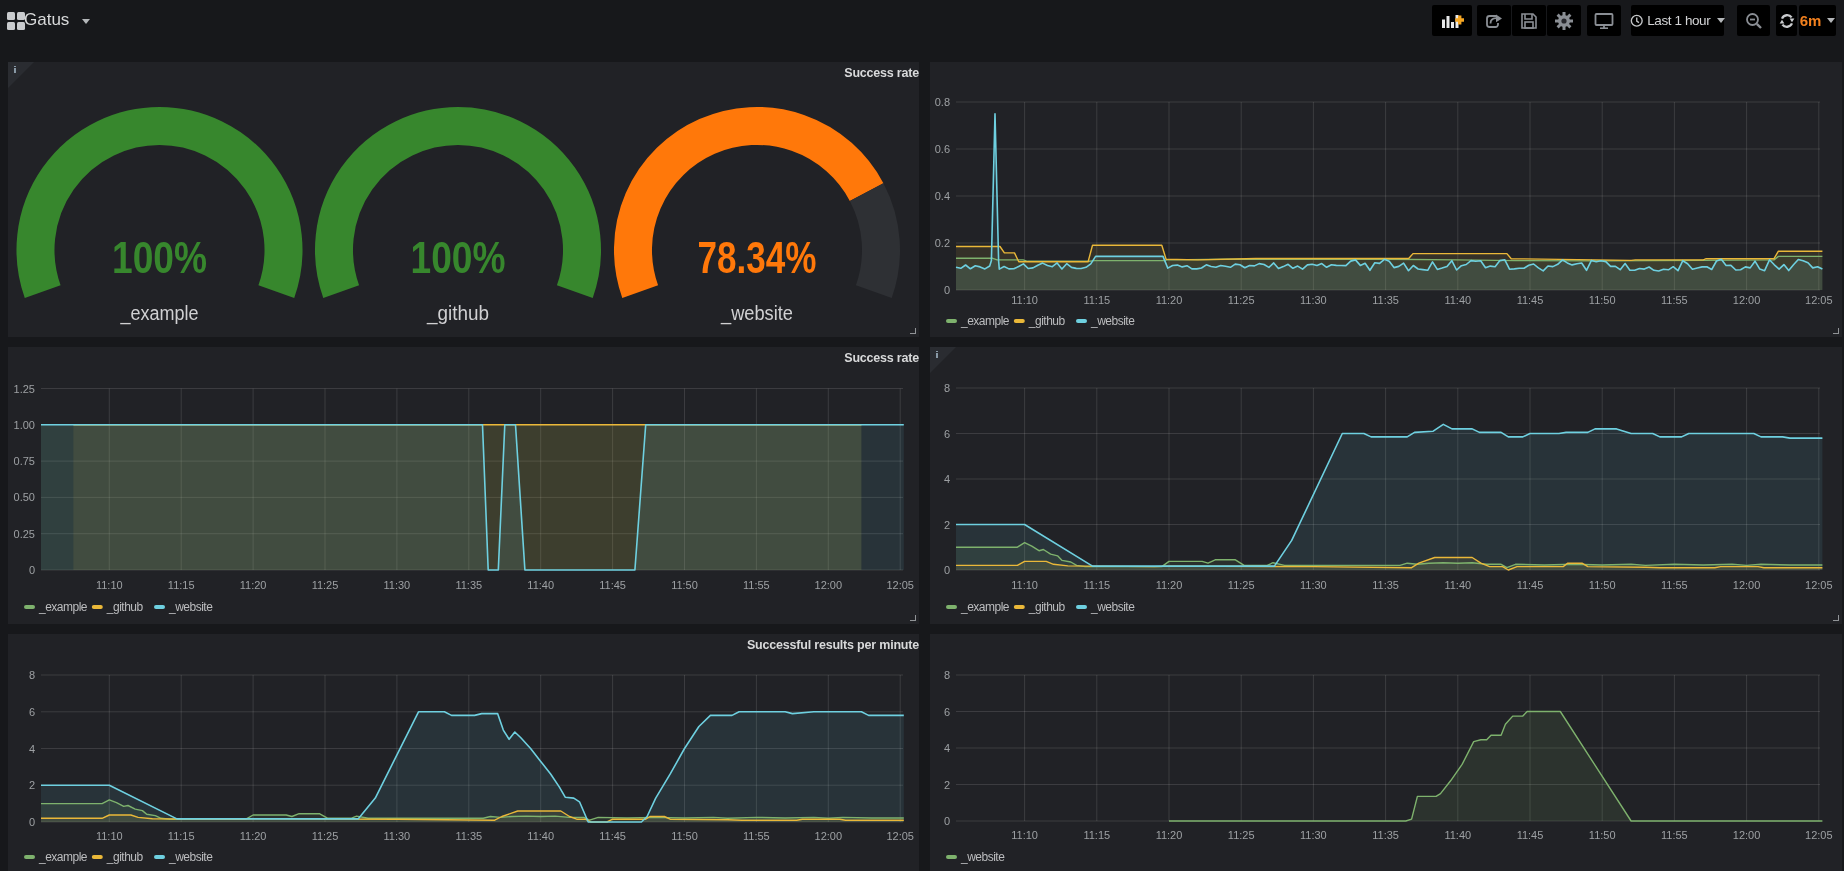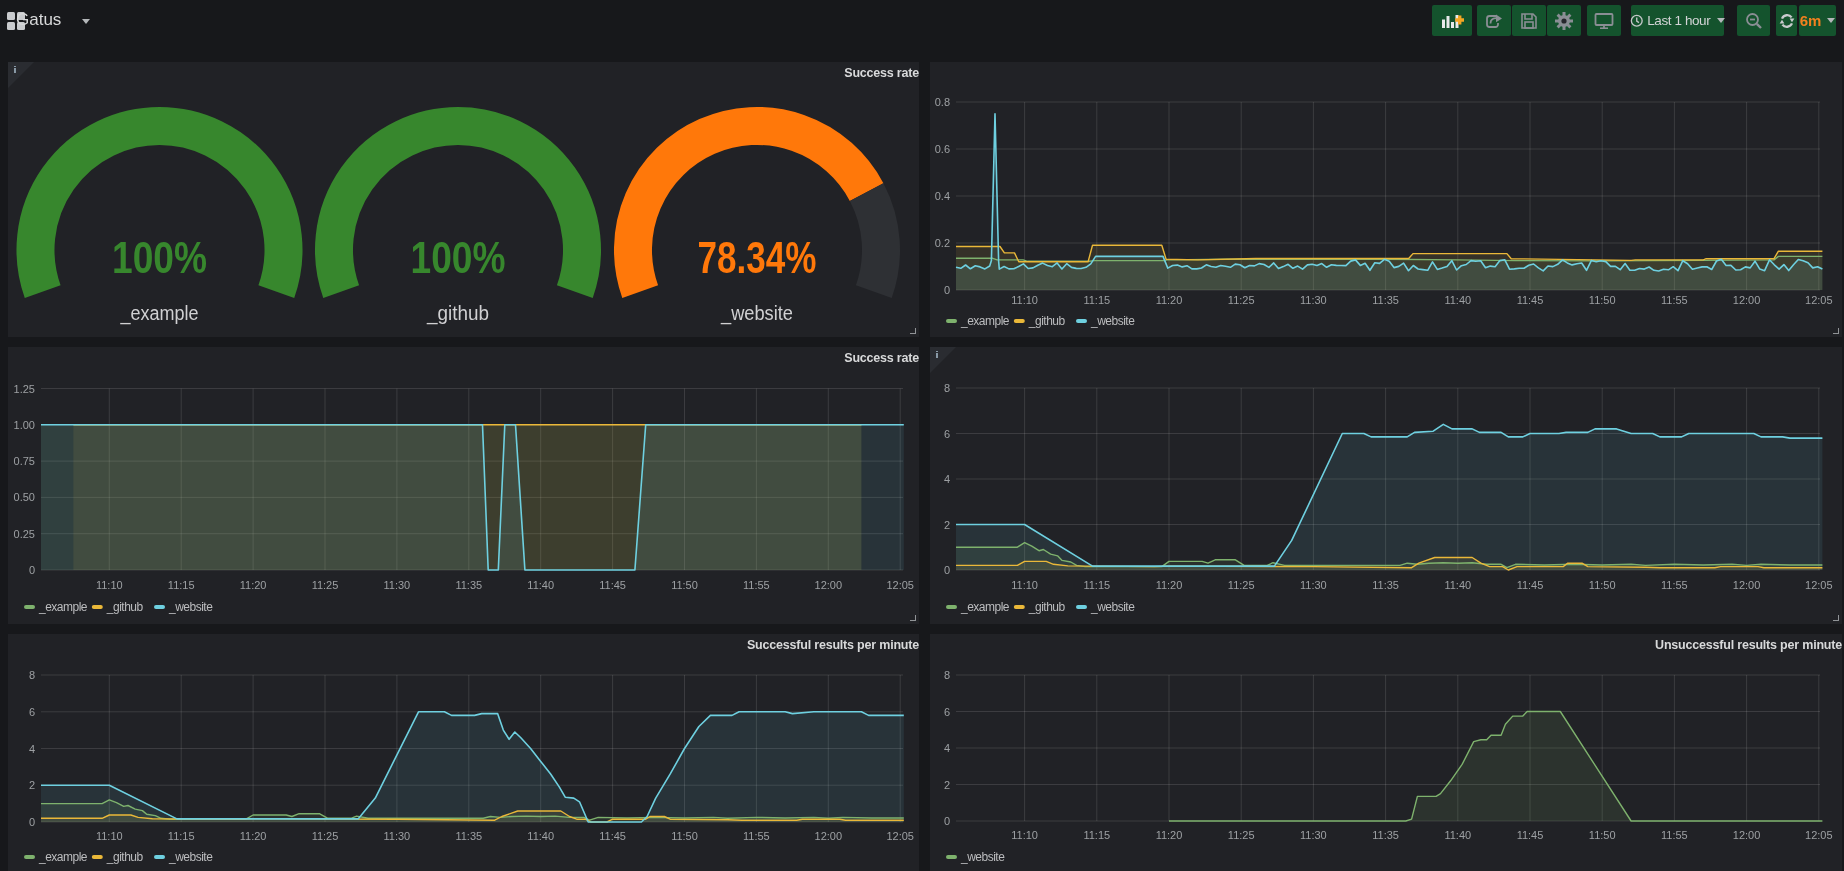--- a/index.html
+++ b/index.html
@@ -1,31 +1,31 @@
 <!DOCTYPE html>
 <html><head><meta charset="utf-8"><style>
 * { margin:0; padding:0; box-sizing:border-box; }
 html,body { width:1844px; height:871px; background:#17181b; font-family:"Liberation Sans",sans-serif; overflow:hidden; }
 .panel { position:absolute; background:#212226; }
 .ptitle { position:absolute; top:0; height:22px; line-height:23px; text-align:right; font-size:12.5px; letter-spacing:-0.2px; font-weight:bold; color:#d8d9da; }
 .rh { position:absolute; right:3px; bottom:3px; width:6px; height:6px; border-right:1px solid #909396; border-bottom:1px solid #909396; }
 .nav { position:absolute; left:0; top:0; width:1844px; height:42px; }
-.btn { position:absolute; top:5px; height:31px; background:#14532d; border-radius:2px; display:flex; align-items:center; justify-content:center; font-size:15px; }
+.btn { position:absolute; top:5px; height:31px; background:#000000; border-radius:2px; display:flex; align-items:center; justify-content:center; font-size:15px; }
 .btn svg { flex:none; }
 .caret { position:absolute; width:0; height:0; border-left:4.5px solid transparent; border-right:4.5px solid transparent; border-top:5.5px solid #b4b7ba; }
 svg text { font-family:"Liberation Sans",sans-serif; }
 </style></head><body>
 <div class="nav">
     <svg width="20" height="20" style="position:absolute;left:7px;top:12px">
 <rect x="0" y="0" width="8" height="8" rx="1.5" fill="#c9cbce"></rect>
       <rect x="10" y="0" width="8" height="8" rx="1.5" fill="#c9cbce"></rect>
 <rect x="0" y="10" width="8" height="8" rx="1.5" fill="#c9cbce"></rect>
       <rect x="10" y="10" width="8" height="8" rx="1.5" fill="#c9cbce"></rect>
     </svg>
-    <div style="position:absolute;left:16px;top:10px;font-size:17px;color:#d8d9da">Gatus</div>
+    <div style="position:absolute;left:24px;top:10px;font-size:17px;color:#d8d9da">Gatus</div>
     <div class="caret" style="left:82px;top:19px"></div>
     <div class="btn" style="left:1432px;width:40px">
       <svg width="23" height="20" viewBox="0 0 23 20">
 <rect x="1" y="8.5" width="3" height="8.5" fill="#e8e9ea"></rect>
         <rect x="5.5" y="5" width="3" height="12" fill="#e8e9ea"></rect>
         <rect x="10" y="11" width="3" height="6" fill="#e8e9ea"></rect>
         <rect x="14.5" y="4" width="3" height="13" fill="#e8e9ea"></rect>
 <path d="M18.7 4.5 v9 M14.2 9 h9" stroke="#f5a623" stroke-width="3.4"></path>
       </svg>
     </div>
@@ -322,21 +322,20 @@
       <text x="892.2" y="202" text-anchor="middle" dominant-baseline="central" font-size="11" fill="#9da0a3">12:05</text>
       <rect x="16" y="221" width="11" height="4" rx="2" fill="#7EB26D"></rect>
       <text x="31" y="223" dominant-baseline="central" font-size="12" letter-spacing="-0.5" fill="#bcbdbf">_example</text>
       <rect x="83.8" y="221" width="11" height="4" rx="2" fill="#EAB839"></rect>
       <text x="98.8" y="223" dominant-baseline="central" font-size="12" letter-spacing="-0.5" fill="#bcbdbf">_github</text>
       <rect x="146.0" y="221" width="11" height="4" rx="2" fill="#6ED0E0"></rect>
       <text x="161.0" y="223" dominant-baseline="central" font-size="12" letter-spacing="-0.5" fill="#bcbdbf">_website</text>
     </svg>
   </div>
 <div class="panel" style="left:930px;top:634px;width:912px;height:241px">
-    <div class="ptitle" style="width:912px">Unsuccessful results per minute</div>
     <svg width="912" height="241" style="position:absolute;left:0;top:0">
       <line x1="26" y1="187.0" x2="890" y2="187.0" stroke="rgba(255,255,255,0.12)" stroke-width="1"></line>
       <line x1="26" y1="150.5" x2="890" y2="150.5" stroke="rgba(255,255,255,0.12)" stroke-width="1"></line>
       <line x1="26" y1="114.0" x2="890" y2="114.0" stroke="rgba(255,255,255,0.12)" stroke-width="1"></line>
       <line x1="26" y1="77.5" x2="890" y2="77.5" stroke="rgba(255,255,255,0.12)" stroke-width="1"></line>
       <line x1="26" y1="41.0" x2="890" y2="41.0" stroke="rgba(255,255,255,0.12)" stroke-width="1"></line>
       <line x1="94.6" y1="41" x2="94.6" y2="187.0" stroke="rgba(255,255,255,0.12)" stroke-width="1"></line>
       <line x1="166.8" y1="41" x2="166.8" y2="187.0" stroke="rgba(255,255,255,0.12)" stroke-width="1"></line>
       <line x1="239.0" y1="41" x2="239.0" y2="187.0" stroke="rgba(255,255,255,0.12)" stroke-width="1"></line>
       <line x1="311.2" y1="41" x2="311.2" y2="187.0" stroke="rgba(255,255,255,0.12)" stroke-width="1"></line>

